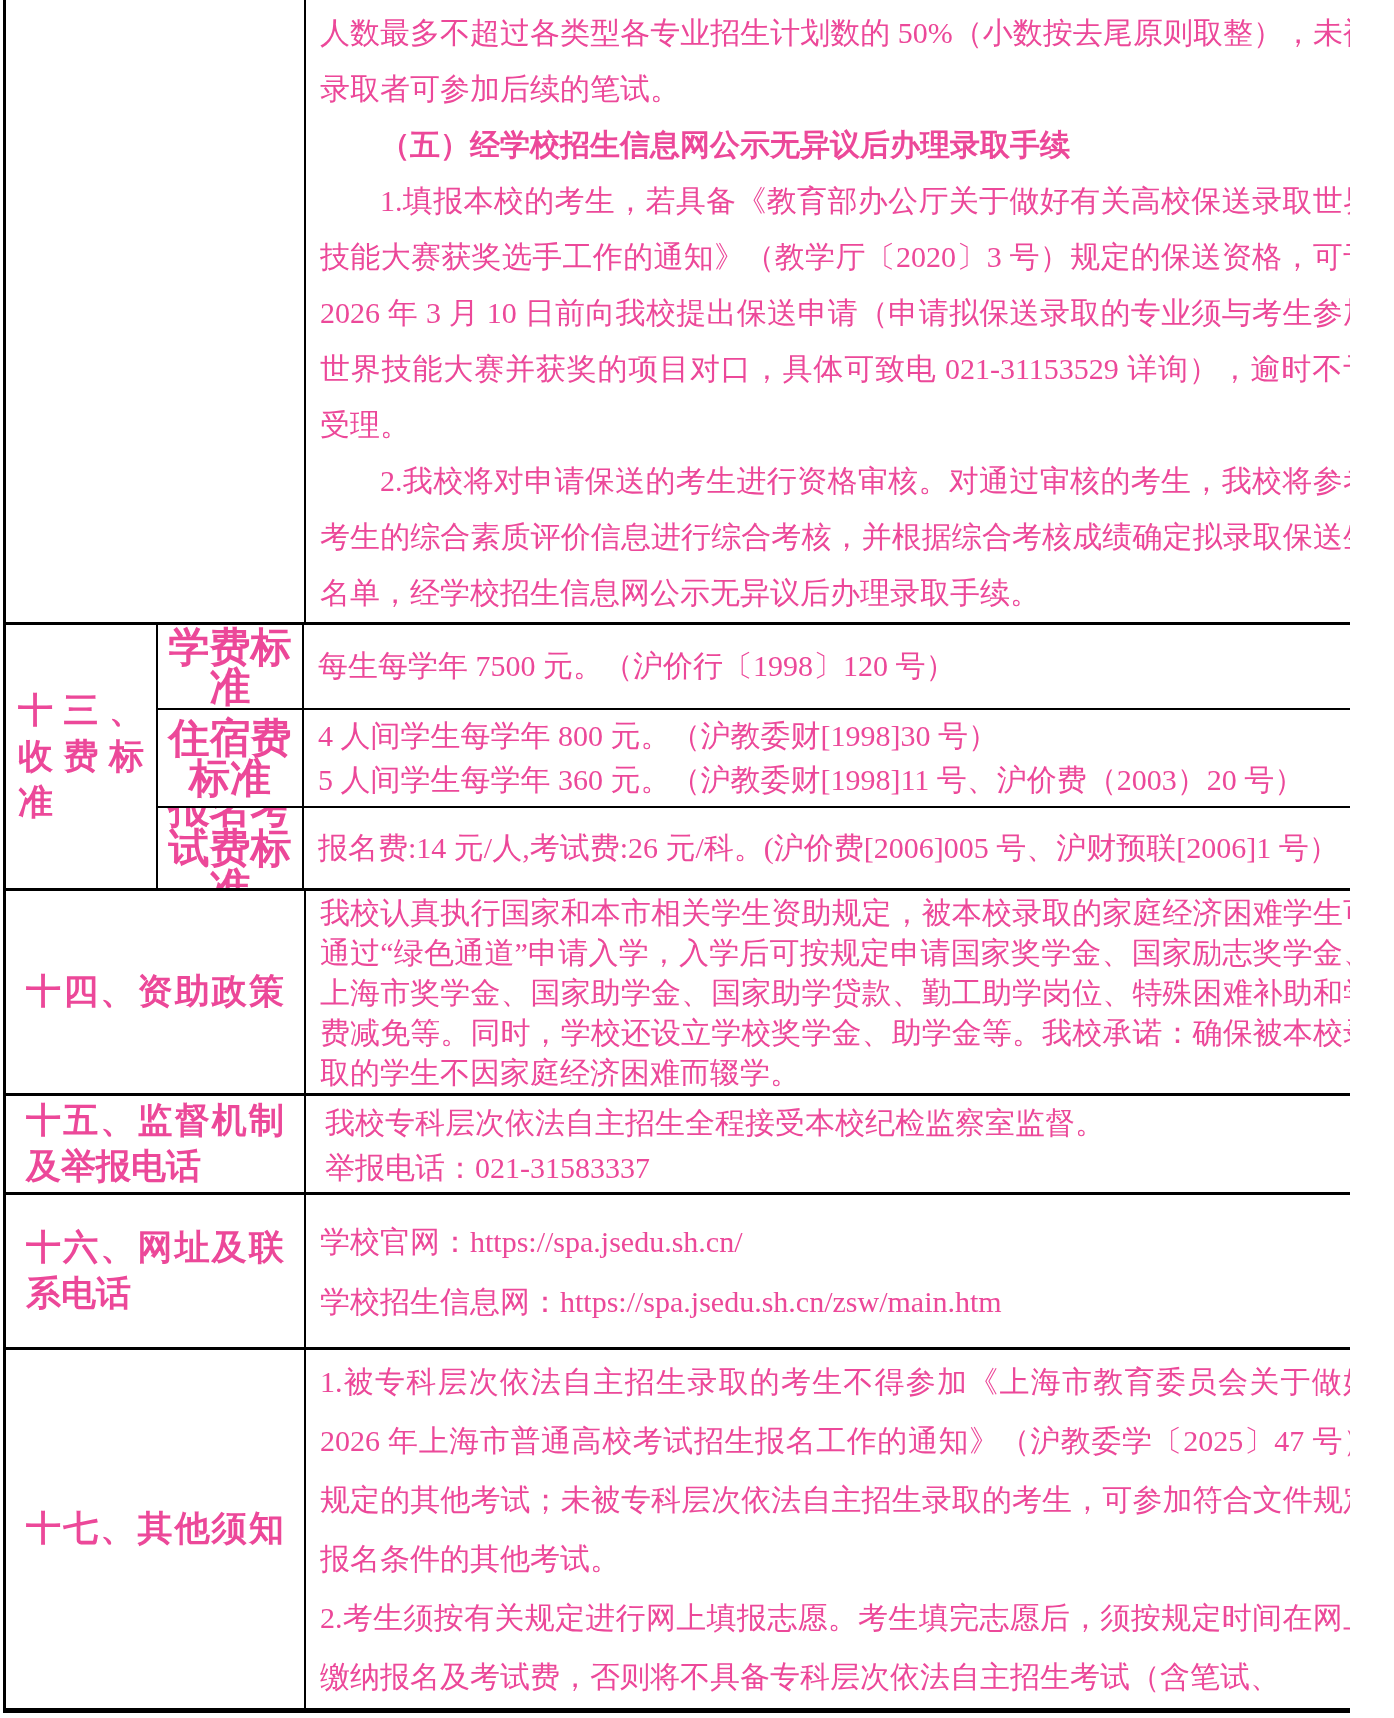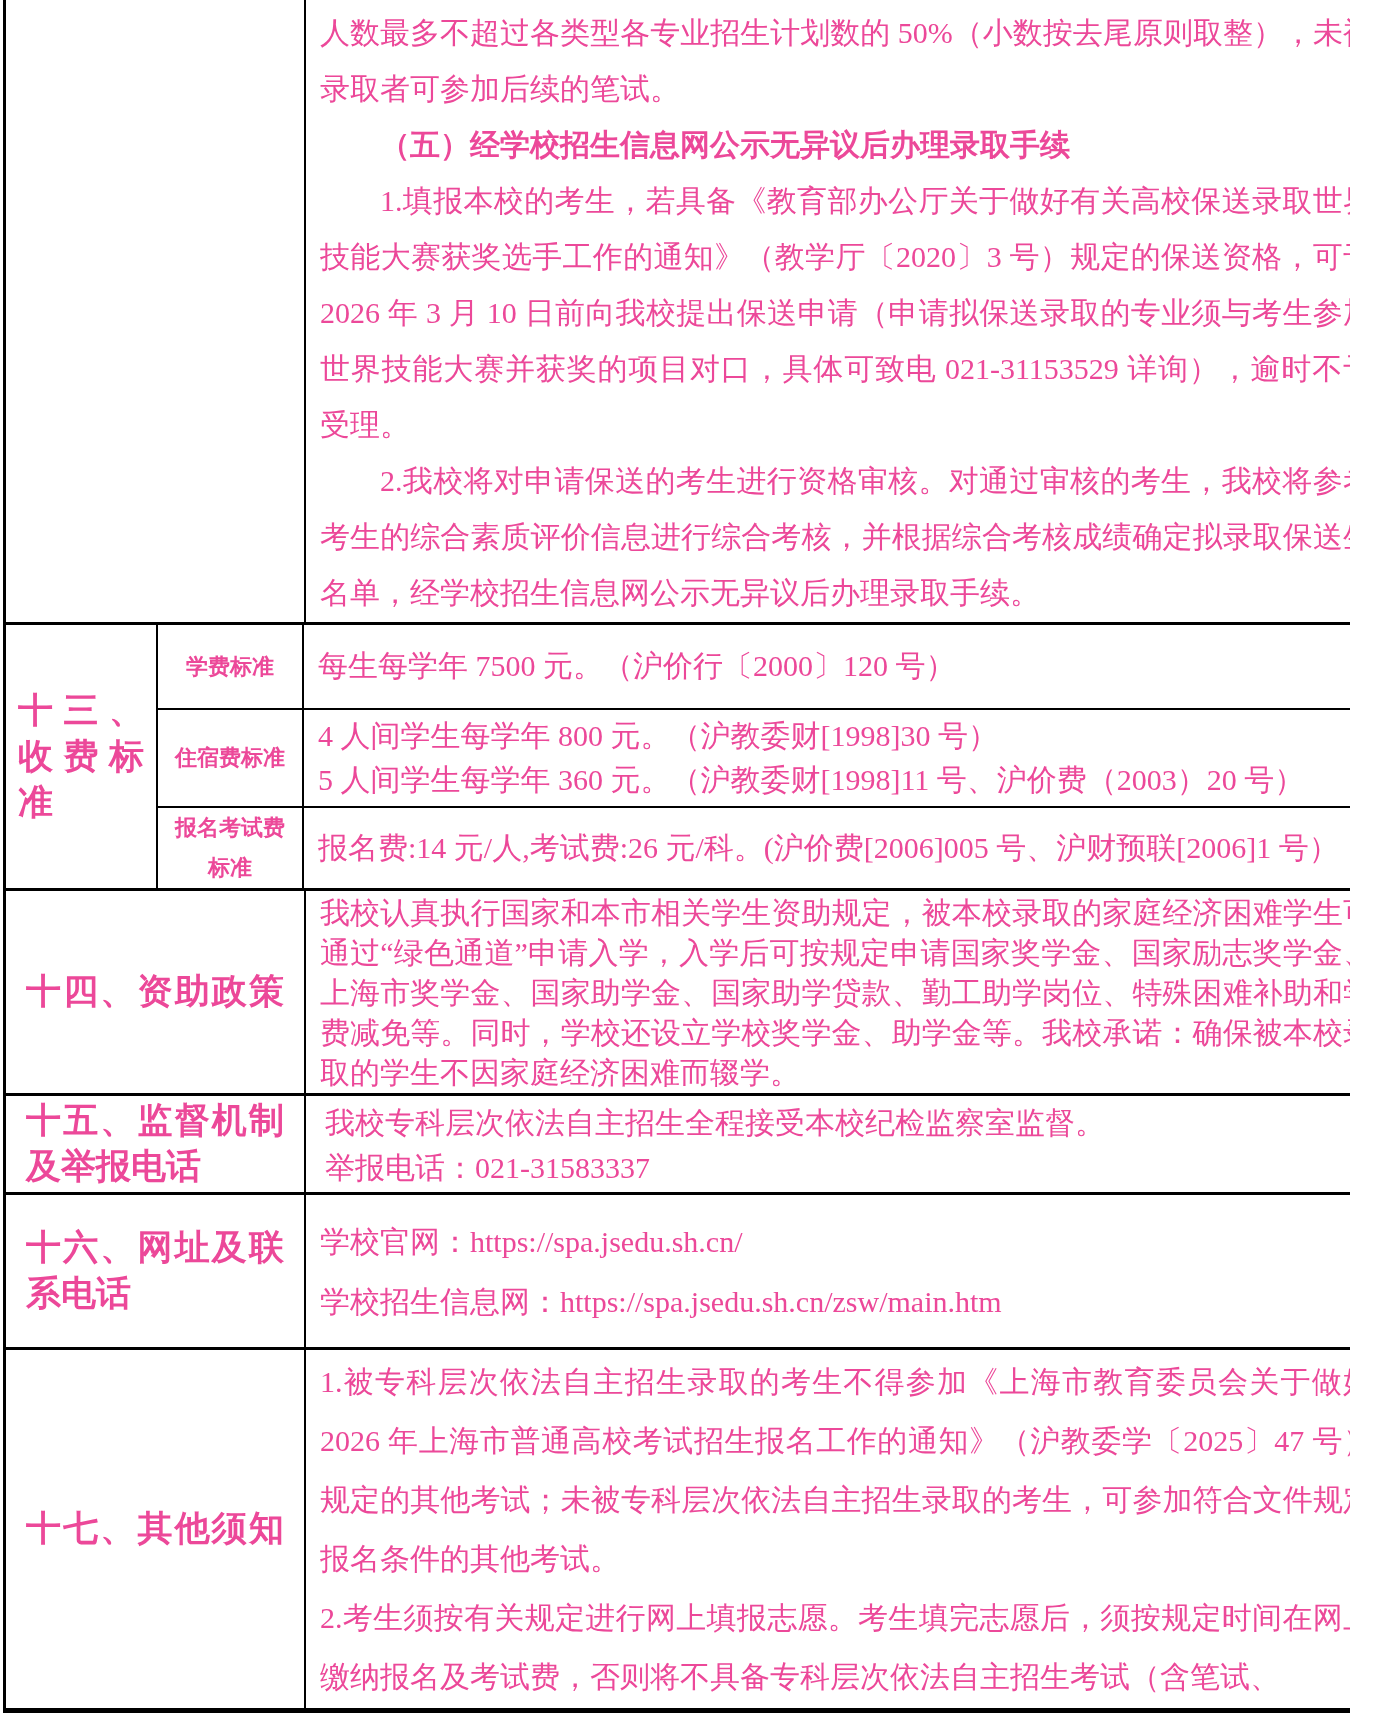--- a/index.html
+++ b/index.html
@@ -59,21 +59,21 @@
     border-bottom:2px solid #000;
     flex:0 0 auto;overflow:hidden;
   }
   .subrow.s1{flex-basis:85px;}
   .subrow.s2{flex-basis:98px;}
   .subrow.s3{flex:1 1 auto;border-bottom:0;}
   .sublabel{
     flex:0 0 146px;box-sizing:border-box;
     border-right:2px solid #000;
     display:flex;flex-direction:column;align-items:center;justify-content:center;
-    font-weight:bold;font-size:22px;line-height:40px;
+    font-weight:bold;font-size:41px;line-height:40px;
     text-align:center;padding:16px 8px;overflow:hidden;
   }
   .subcontent{
     flex:1 1 auto;box-sizing:border-box;min-width:0;
     display:flex;flex-direction:column;justify-content:center;
     padding:0 14px;overflow:hidden;
   }
   .lh44{line-height:44px;}
   .lh40{line-height:40px;}
   
@@ -99,21 +99,21 @@
         <p class="indent">2.我校将对申请保送的考生进行资格审核。对通过审核的考生，我校将参考考生的综合素质评价信息进行综合考核，并根据综合考核成绩确定拟录取保送生名单，经学校招生信息网公示无异议后办理录取手续。</p>
       </div>
     </div>
 
     <div class="row r13">
       <div class="hcell narrow">十三、收费标准</div>
       <div class="subcol">
         <div class="subrow s1">
           <div class="sublabel">学费标准</div>
           <div class="subcontent">
-            <div>每生每学年 7500 元。（沪价行〔2000〕120 号）</div>
+            <div>每生每学年 7500 元。（沪价行〔1998〕120 号）</div>
           </div>
         </div>
         <div class="subrow s2">
           <div class="sublabel">住宿费标准</div>
           <div class="subcontent lh44">
             <div>4 人间学生每学年 800 元。（沪教委财[1998]30 号）</div>
             <div>5 人间学生每学年 360 元。（沪教委财[1998]11 号、沪价费（2003）20 号）</div>
           </div>
         </div>
         <div class="subrow s3">

